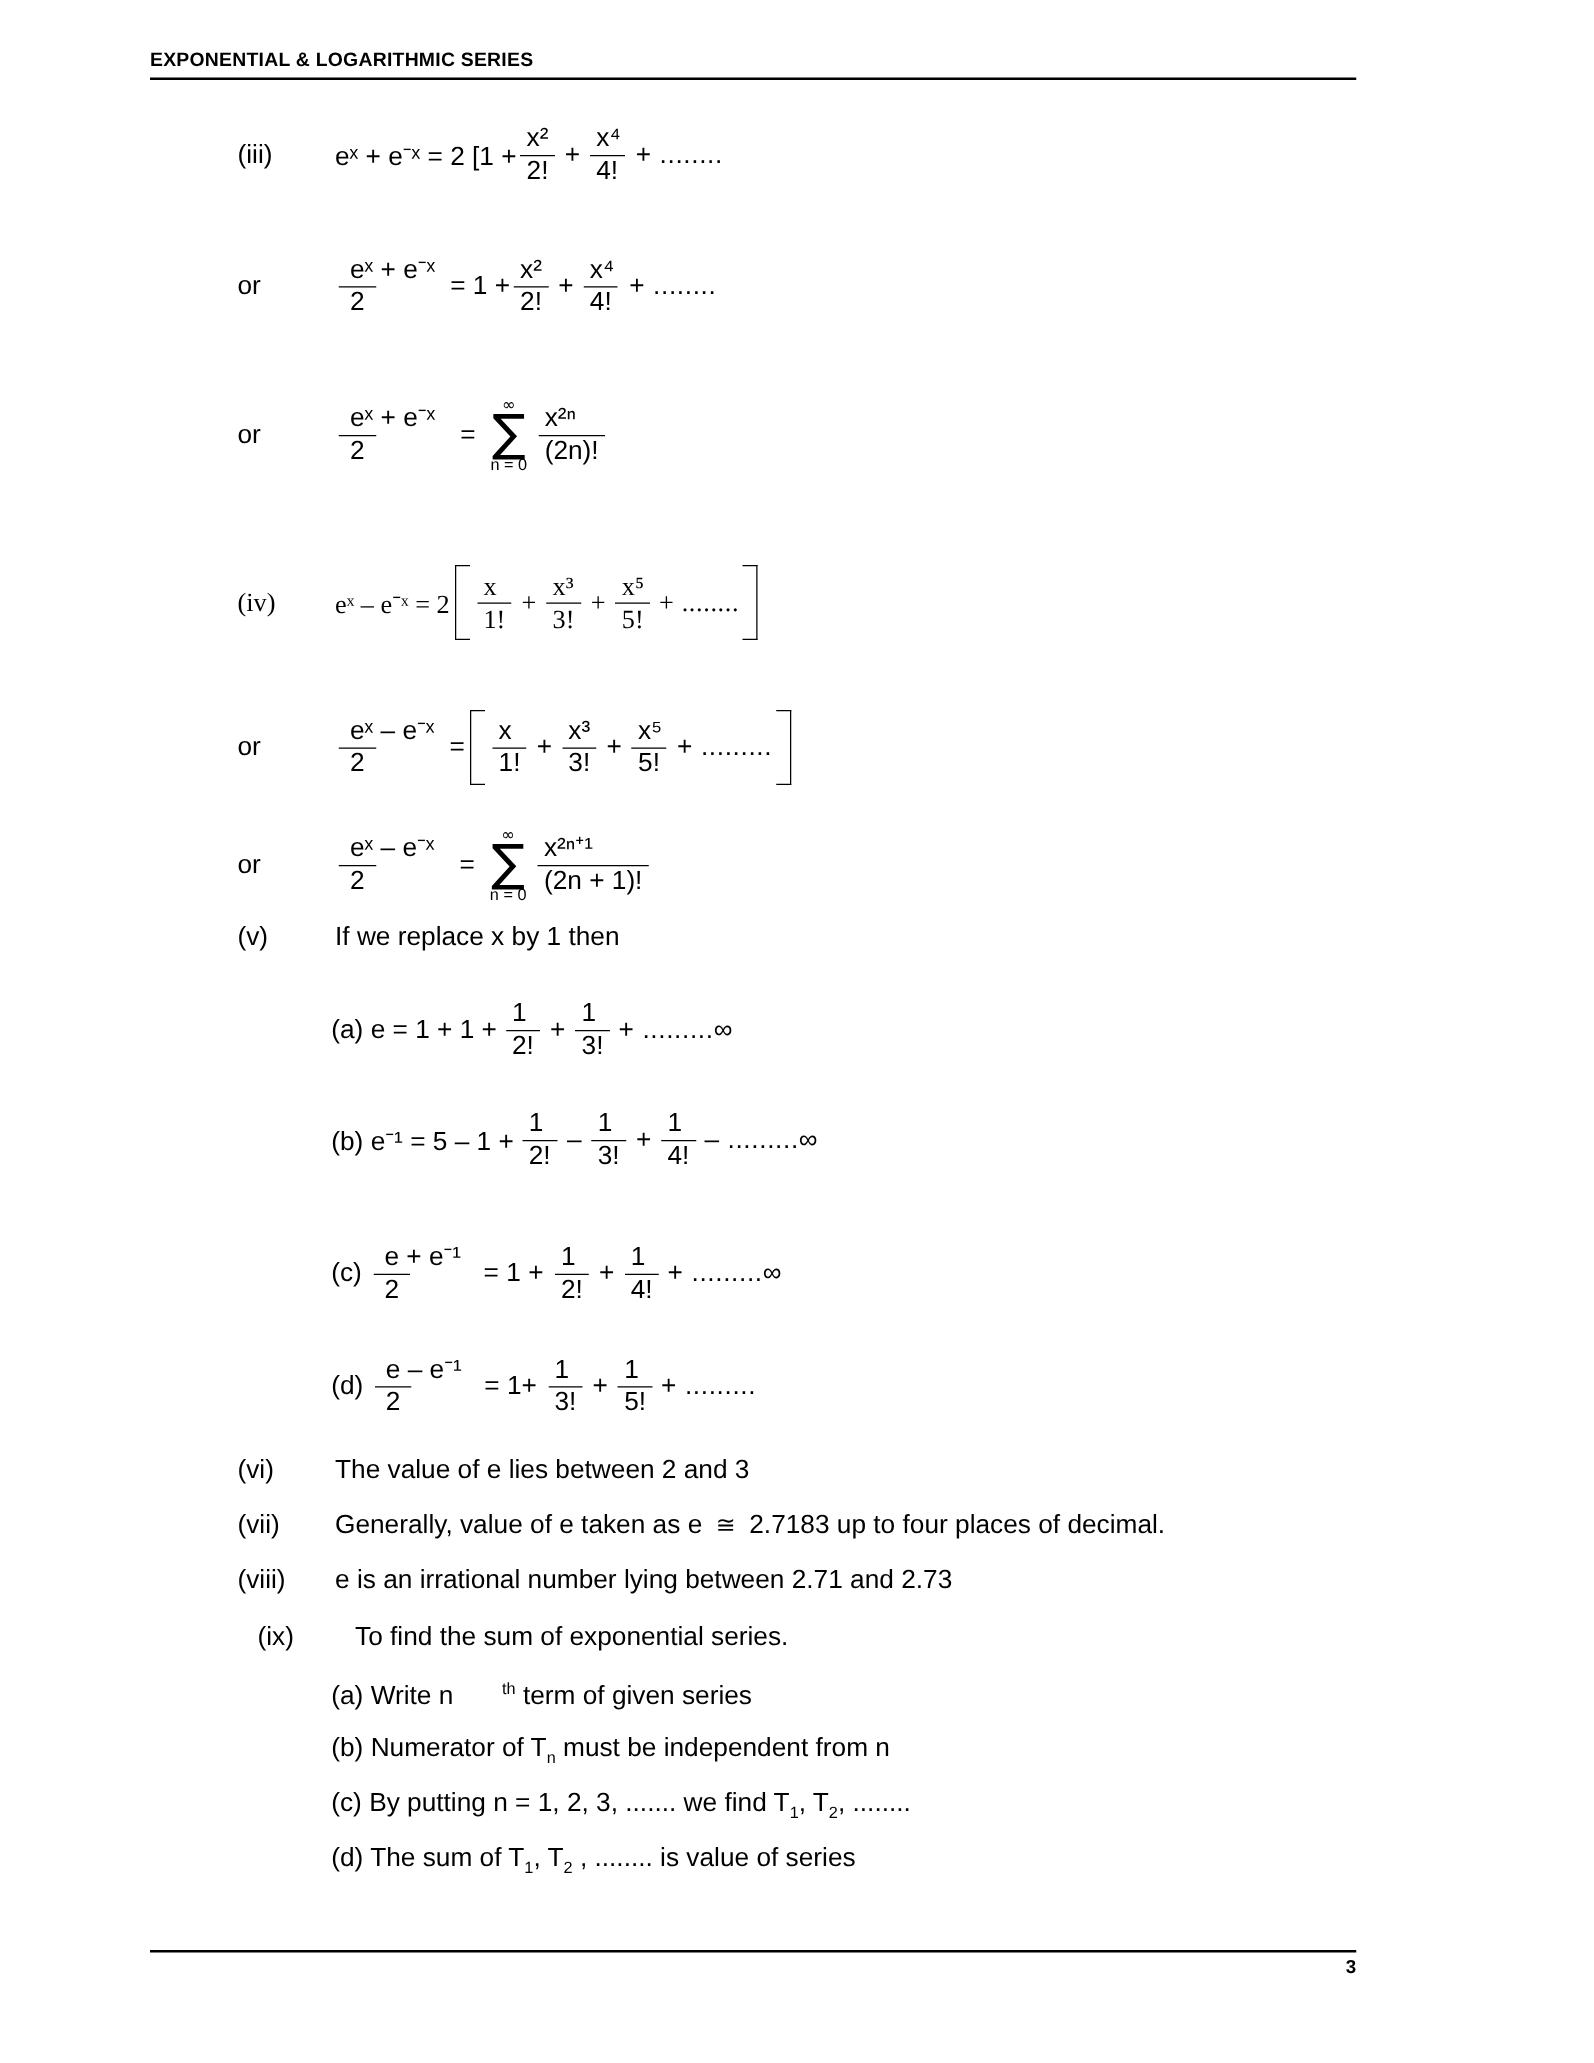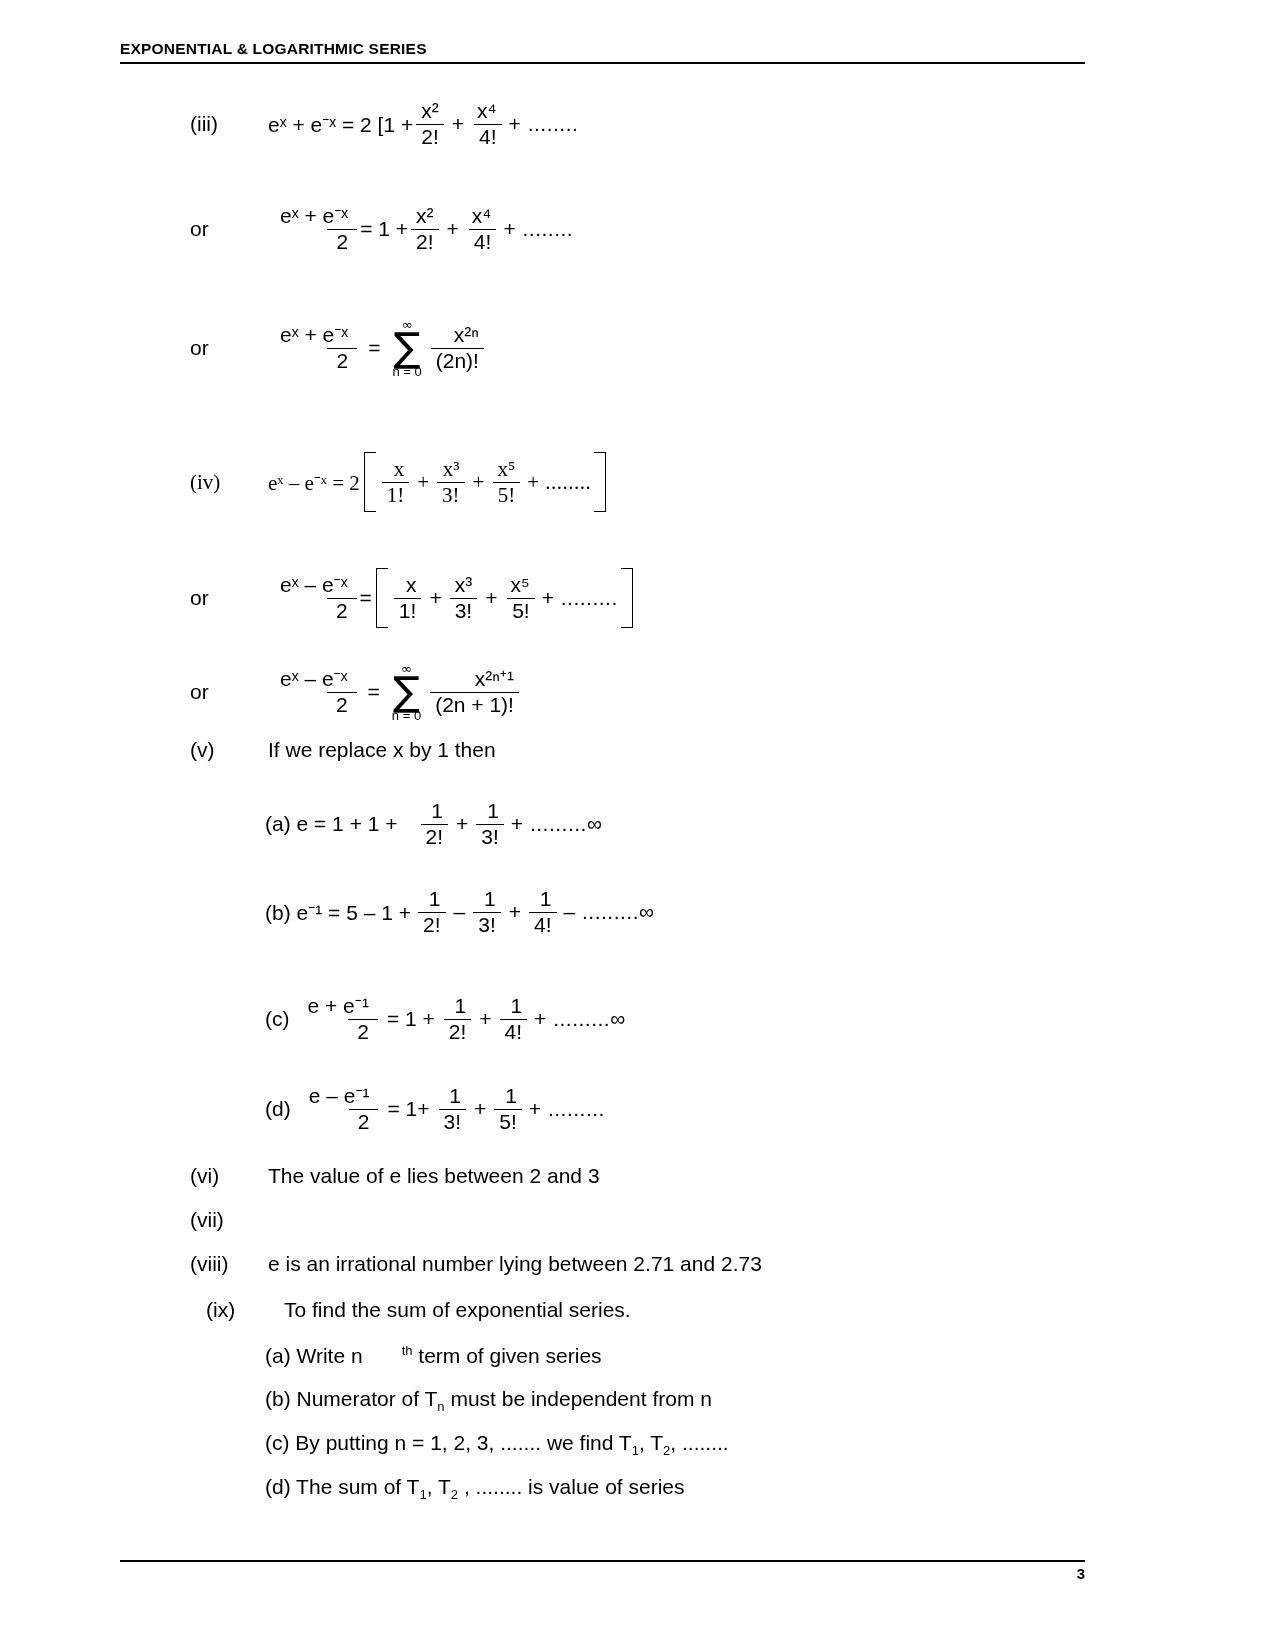--- a/index.html
+++ b/index.html
@@ -90,21 +90,21 @@
   .math .op { margin: 0 5px; }
   .tok { display: inline-block; }
 
   sup.e { font-size: 0.62em; vertical-align: super; padding-left: 39px; }
   sub.e { font-size: 0.62em; vertical-align: sub; }
 
   
   .frac {
     display: inline-flex;
     flex-direction: column;
-    align-items: flex-end;
+    align-items: flex-start;
     justify-content: center;
     vertical-align: middle;
     margin: 0 3px;
     line-height: 1.08;
   }
   .frac .num {
     padding: 0 5px 1px 5px;
     text-align: center;
   }
   .frac .den {
@@ -300,21 +300,21 @@
       </div>
     </div>
 
     <div class="row" style="left:190px; top:738px;">
       <div class="marker">(v)</div>
       <div class="body-text">If we replace x by 1 then</div>
     </div>
 
     <div class="row" style="left:265px; top:800px;">
       <div class="math">
-        <span class="tok" style="margin-right:20px">(a) e = 1 + 1 +</span>
+        <span class="tok" style="margin-right:4px">(a) e = 1 + 1 +</span>
         <span class="frac">
           <span class="num">1</span>
           <span class="den">2!</span>
         </span>
         <span class="op">+</span>
         <span class="frac">
           <span class="num">1</span>
           <span class="den">3!</span>
         </span>
         <span class="tok dots" style="margin-left:4px">+ .........∞</span>
@@ -384,20 +384,25 @@
       </div>
     </div>
 
     <div class="row" style="left:190px; top:1164px;">
       <div class="marker">(vi)</div>
       <div class="body-text">The value of e lies between 2 and 3</div>
     </div>
 
     <div class="row" style="left:190px; top:1208px;">
       <div class="marker">(vii)</div>
+      <div class="body-text">
+        <span>Generally, value of e taken as e</span>
+        <span class="cong" style="margin:0 5px">≅</span>
+        <span>2.7183 up to four places of decimal.</span>
+      </div>
     </div>
 
     <div class="row" style="left:190px; top:1252px;">
       <div class="marker">(viii)</div>
       <div class="body-text">e is an irrational number lying between 2.71 and 2.73</div>
     </div>
 
     <div class="row" style="left:206px; top:1298px;">
       <div class="marker">(ix)</div>
       <div class="body-text">To find the sum of exponential series.</div>

